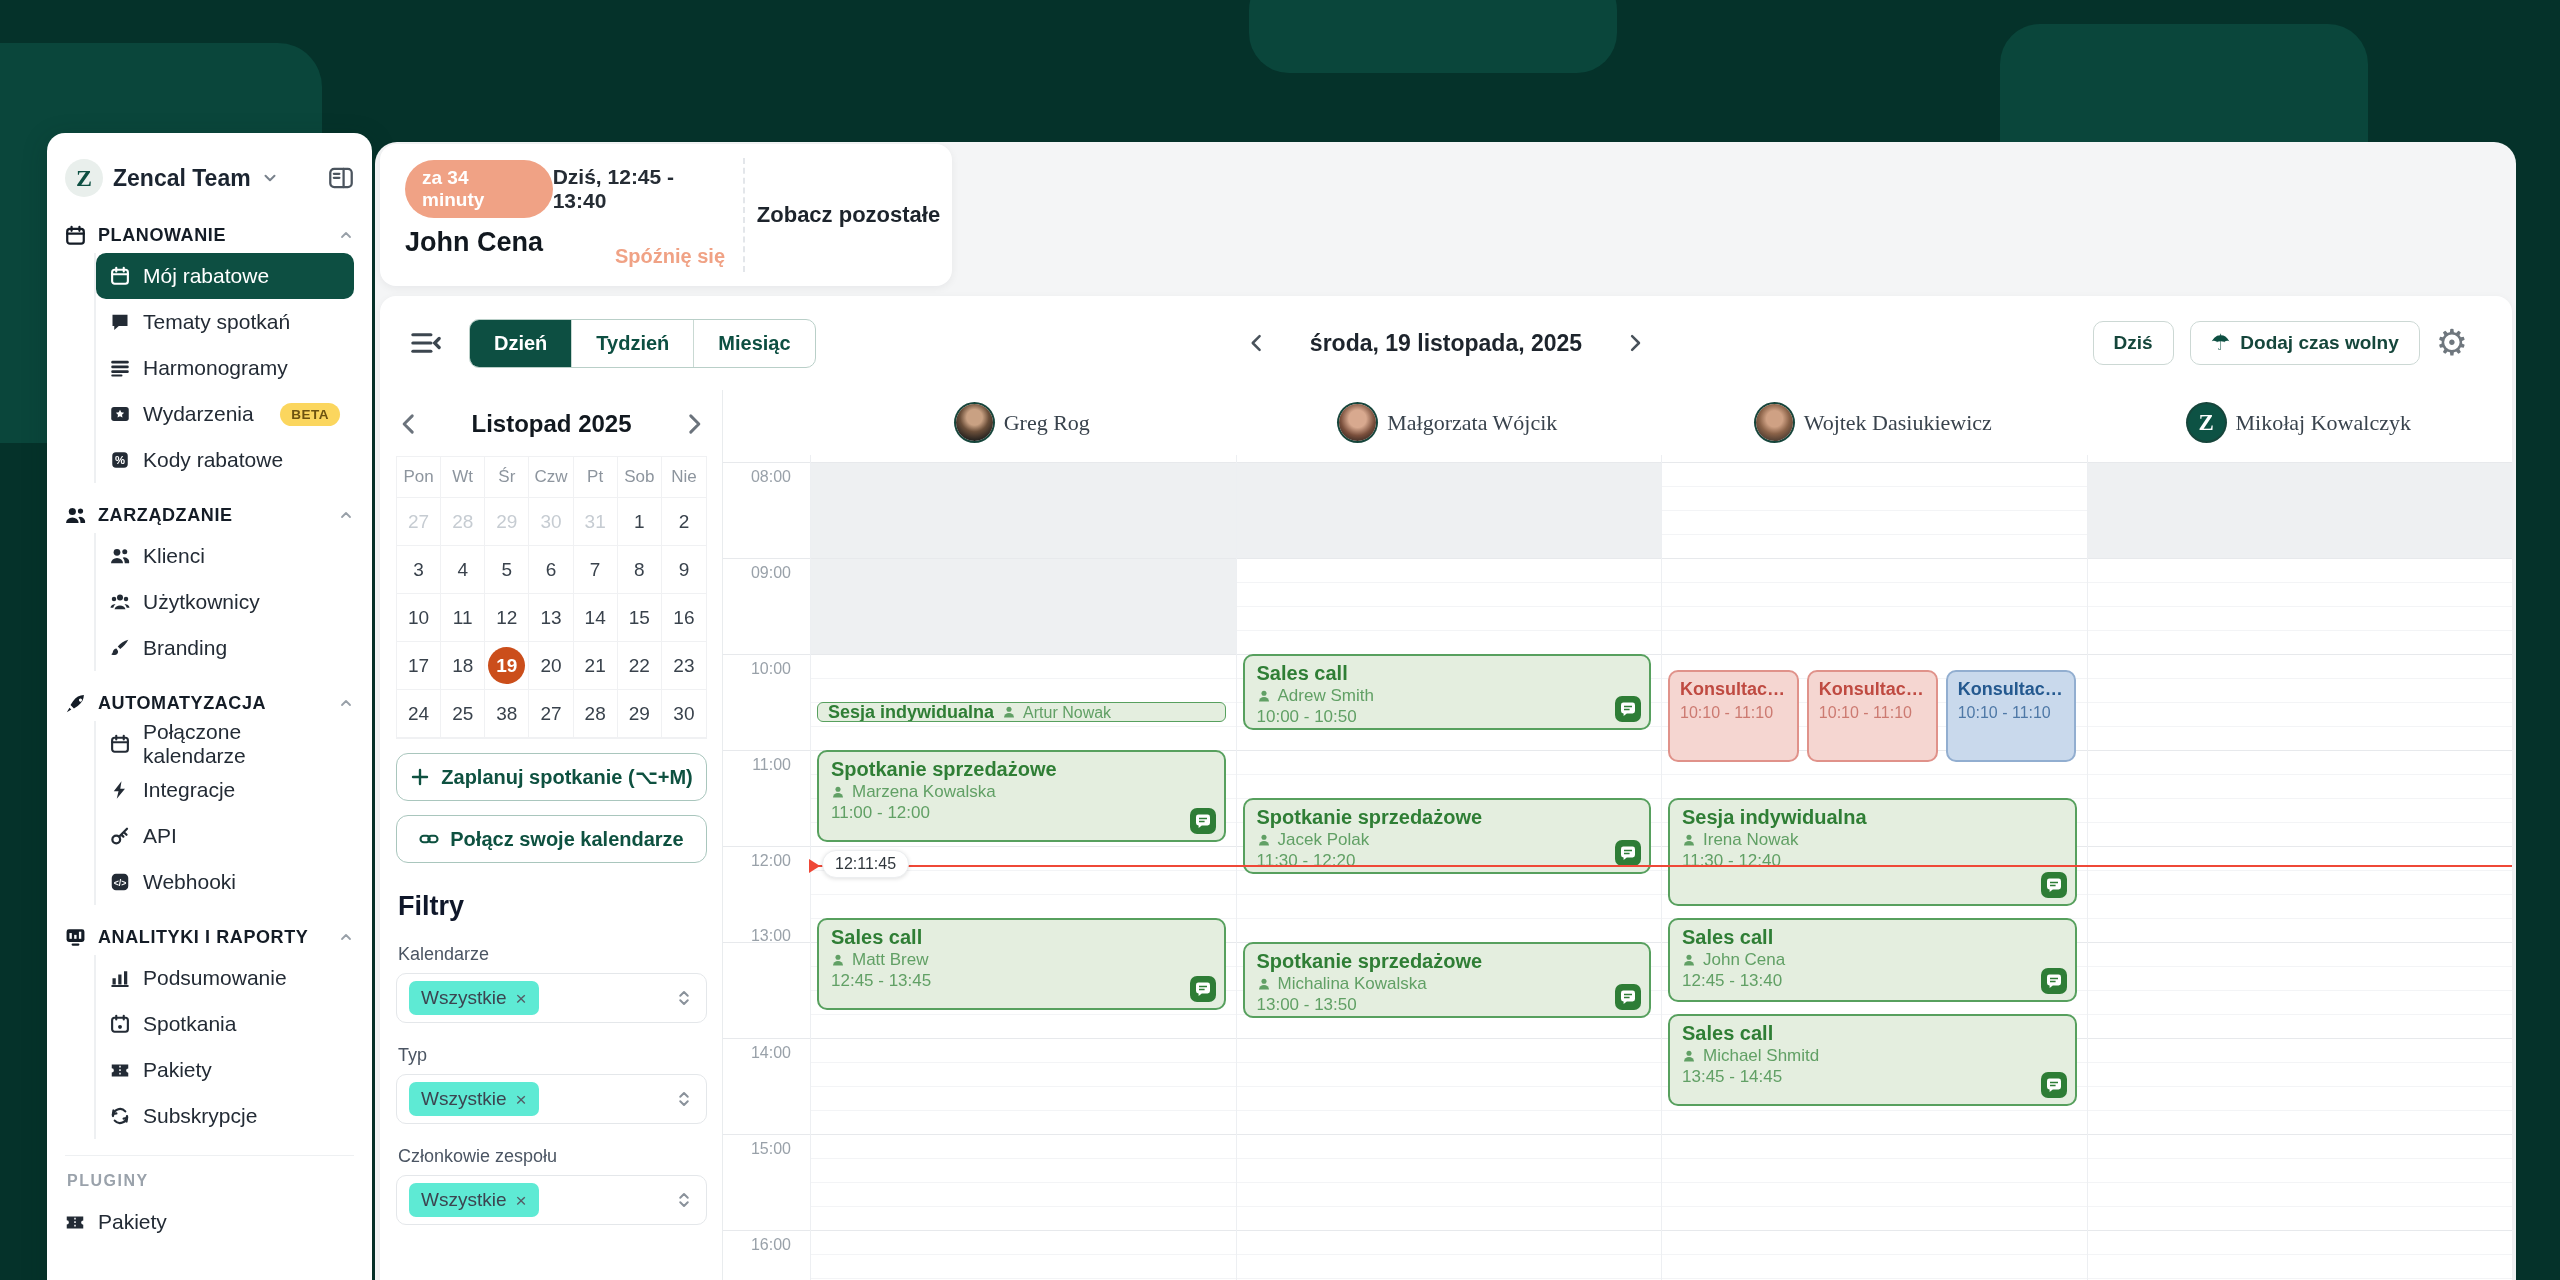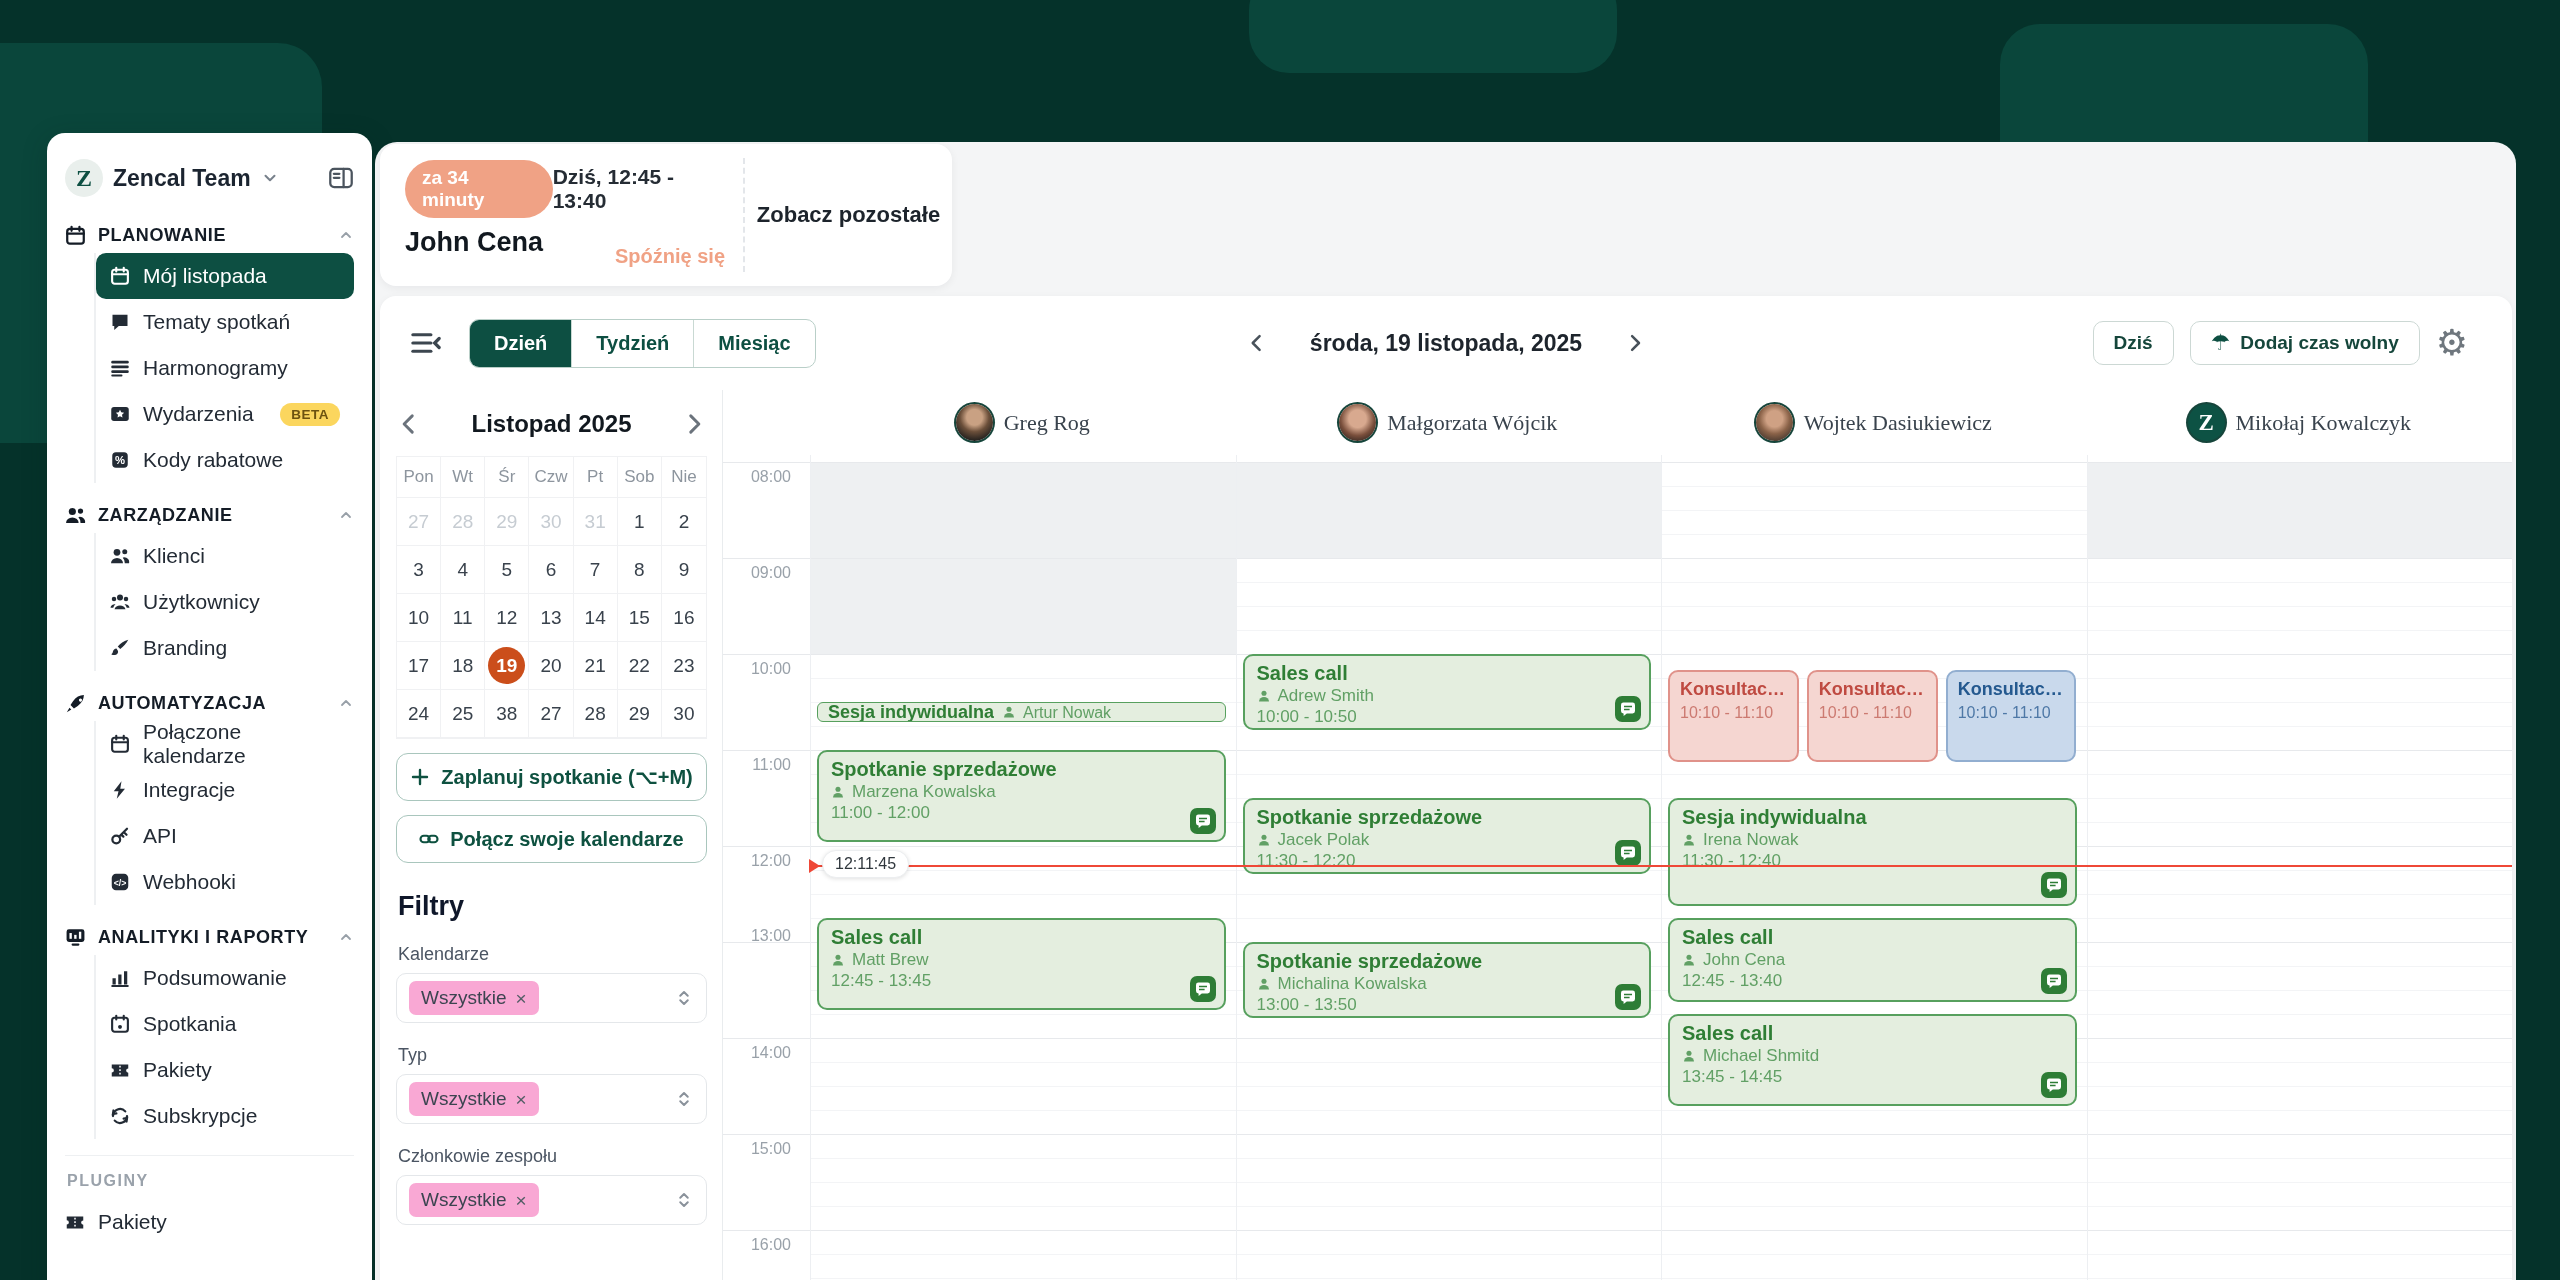--- a/index.html
+++ b/index.html
@@ -90,21 +90,21 @@
   .mini-day .sel{width:37px;height:37px;border-radius:50%;background:#cb4e1b;color:#fff;font-weight:bold;
                  display:flex;align-items:center;justify-content:center;}
   .panel-btn{margin-top:14px;width:100%;height:48px;border:1.5px solid #a9c6bd;border-radius:12px;background:#fff;
              font-size:20px;font-weight:600;color:#0e5140;display:flex;align-items:center;justify-content:center;gap:11px;
              cursor:pointer;font-family:inherit;box-sizing:border-box;}
   .panel-btn .ic{width:20px;height:20px;color:#0e5140;}
   .filters-h{font-size:27px;font-weight:bold;color:#0f172a;margin:28px 0 6px 2px;}
   .f-label{font-size:18px;color:#4b5563;margin:22px 0 8px 2px;}
   .f-select{height:48px;border:1px solid #e4e7ea;border-radius:10px;background:#fff;display:flex;align-items:center;
             padding:0 12px;gap:10px;cursor:pointer;}
-  .f-chip{background:#f9a8d4;border-radius:7px;padding:6px 12px;font-size:19px;color:#3c4450;display:flex;align-items:center;gap:9px;}
+  .f-chip{background:#5eead4;border-radius:7px;padding:6px 12px;font-size:19px;color:#3c4450;display:flex;align-items:center;gap:9px;}
   .f-x{color:#545d66;font-size:19px;line-height:1;cursor:pointer;}
   .f-updown{margin-left:auto;width:20px;height:20px;color:#8a929b;display:inline-flex;}
 
   
   .grid-zone{position:absolute;top:94px;left:343px;right:0;bottom:0;}
   .col-heads{height:65px;display:flex;}
   .col-heads .gut{width:87px;flex:0 0 auto;}
   .col-head{flex:1;display:flex;align-items:center;justify-content:center;gap:11px;}
   .avatar{width:37px;height:37px;border-radius:50%;flex:0 0 auto;box-shadow:0 0 0 2px #16453b;}
   .avatar.photo-1{background:radial-gradient(circle at 50% 36%,#c9a183 26%,#6b4f3a 48%,#23201e 78%);}
@@ -186,21 +186,21 @@
       <div class="sec-items">
         <div class="side-item active">
           <span class="ic">
             <svg viewBox="0 0 16 16" fill="none" stroke="currentColor" stroke-width="1.7" stroke-linecap="round">
               <rect x="1.7" y="3" width="12.6" height="11.2" rx="2"></rect>
               <line x1="5" y1="1.4" x2="5" y2="4.4"></line>
               <line x1="11" y1="1.4" x2="11" y2="4.4"></line>
               <line x1="1.7" y1="6.6" x2="14.3" y2="6.6"></line>
             </svg>
           </span>
-          <span>Mój listopada</span>
+          <span>Mój rabatowe</span>
         </div>
         <div class="side-item">
           <span class="ic">
             <svg viewBox="0 0 16 16">
               <path d="M2 2.2h12v9h-7l-3.6 3.2v-3.2H2z" fill="currentColor"></path>
             </svg>
           </span>
           <span>Tematy spotkań</span>
         </div>
         <div class="side-item">

